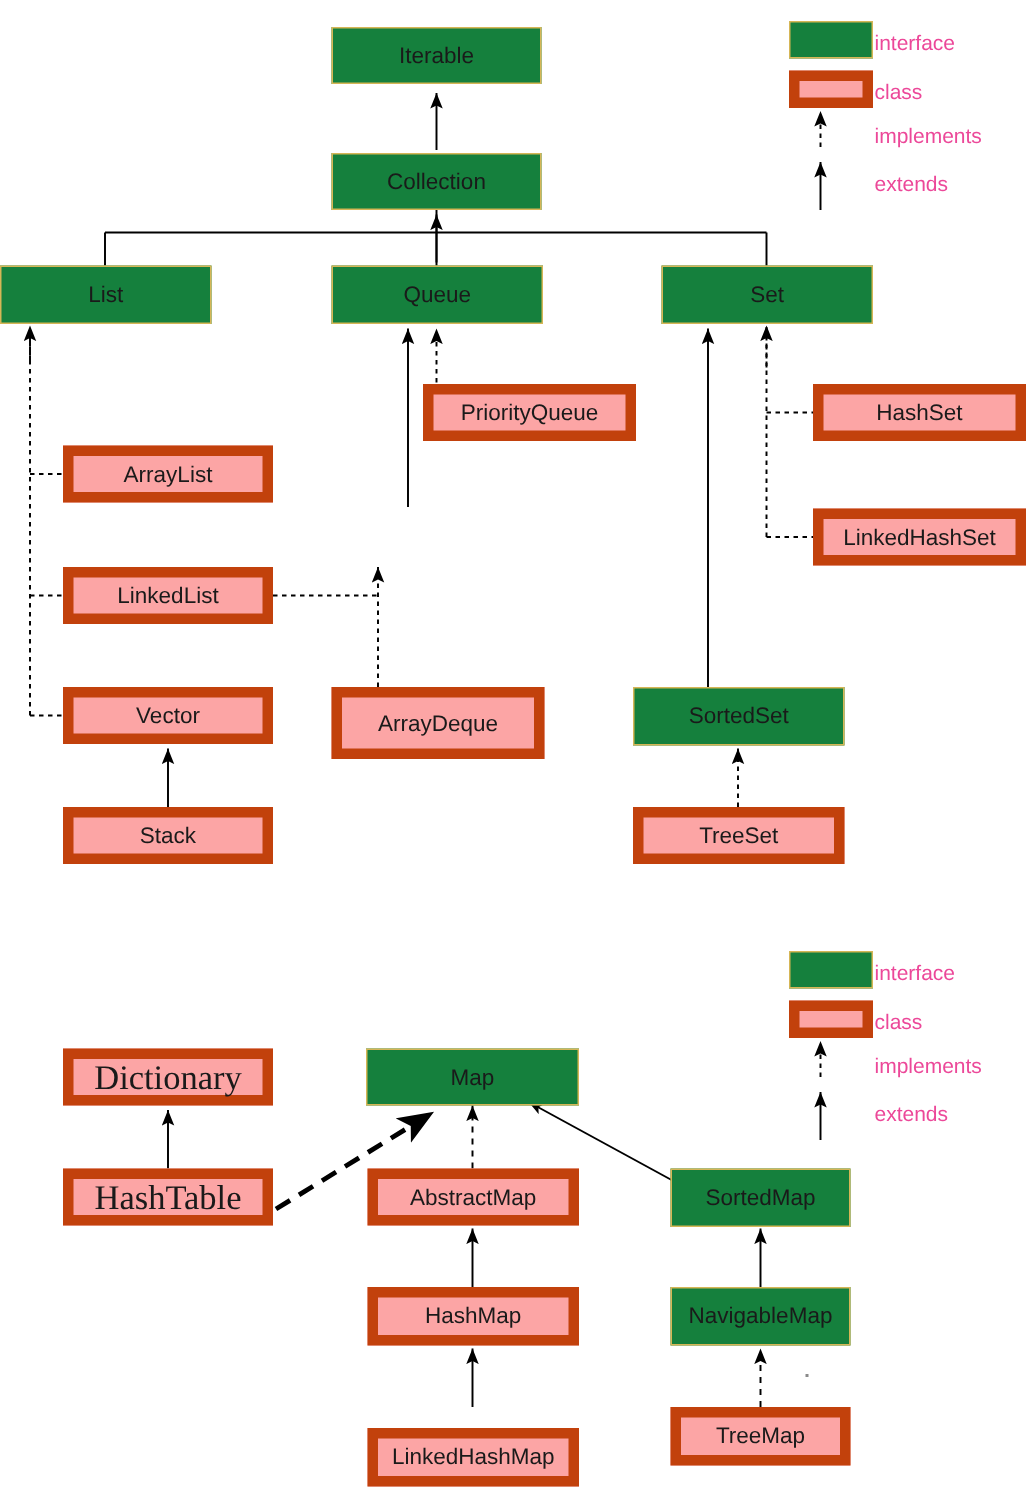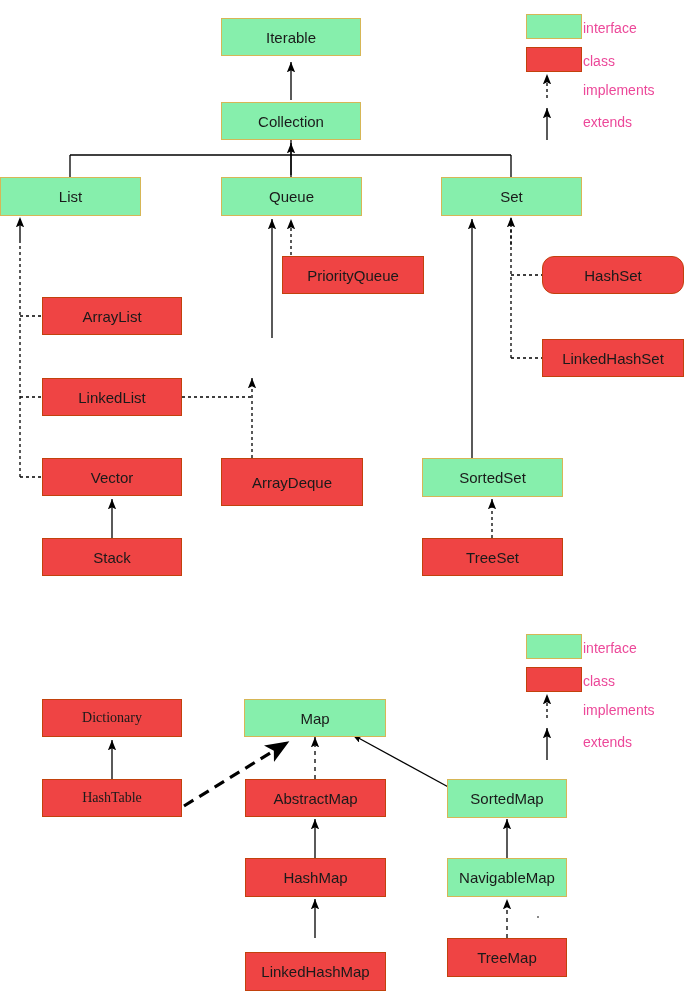--- a/index.html
+++ b/index.html
@@ -9,23 +9,23 @@
   }
   #canvas{position:absolute;left:0;top:0;width:684px;height:1008px;}
   svg.edges{position:absolute;left:0;top:0;width:684px;height:1008px;pointer-events:none;}
 
   .node{
     position:absolute;box-sizing:border-box;
     display:flex;align-items:center;justify-content:center;
     font-size:15px;line-height:1;color:#1a1a1a;
     text-align:center;white-space:nowrap;
   }
-  .iface{background:#86efac;border:1px solid #d6b656;}
-  .klass{background:#ef4444;border:1px solid #c2410c;}
-  .serif{font-family:"Liberation Serif",serif;font-size:14px;}
+  .iface{background:#15803d;border:1px solid #d6b656;}
+  .klass{background:#fca5a5;border:7px solid #c2410c;}
+  .serif{font-family:"Liberation Serif",serif;font-size:23px;}
 
   .legend{position:absolute;}
   .legend .sw{position:absolute;width:56px;height:25px;box-sizing:border-box;}
   .legend .lbl{
     position:absolute;font-size:14px;color:#ec4899;
     white-space:nowrap;line-height:1;
   }
 </style>
 </head>
 <body>
@@ -127,21 +127,21 @@
   </div>
 
   <div class="node iface" style="left:441px;top:177px;width:141px;height:39px;">
     <span>Set</span>
   </div>
 
   <div class="node klass" style="left:282px;top:256px;width:142px;height:38px;">
     <span>PriorityQueue</span>
   </div>
 
-  <div class="node klass" style="left:542px;top:256px;width:142px;height:38px;border-radius:12px;">
+  <div class="node klass" style="left:542px;top:256px;width:142px;height:38px;">
     <span>HashSet</span>
   </div>
 
   <div class="node klass" style="left:542px;top:339px;width:142px;height:38px;">
     <span>LinkedHashSet</span>
   </div>
 
   <div class="node klass" style="left:42px;top:297px;width:140px;height:38px;">
     <span>ArrayList</span>
   </div>

